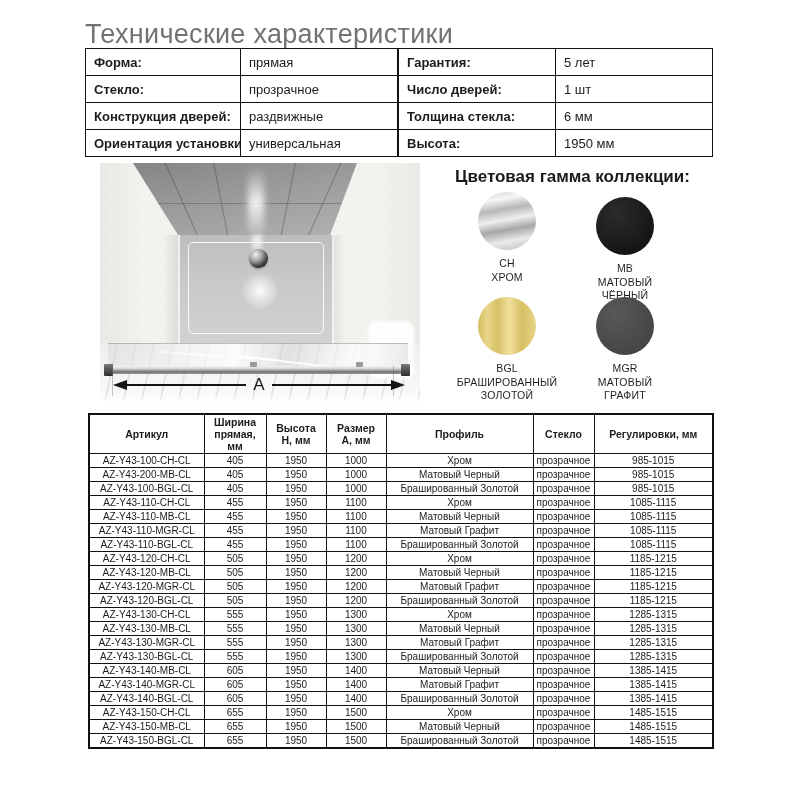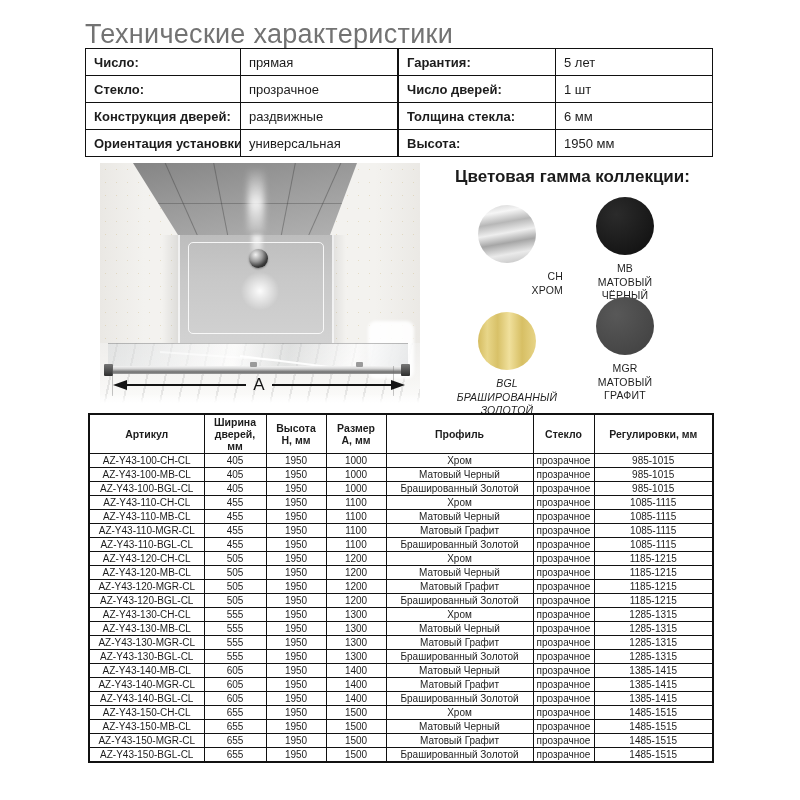--- a/index.html
+++ b/index.html
@@ -79,22 +79,22 @@
   .arr-head{width:0;height:0;border-top:5px solid transparent;border-bottom:5px solid transparent;}
   #arr-head-left{border-right:14px solid #151515;}
   #arr-head-right{border-left:14px solid #151515;}
   #dim-a{font-size:17px;color:#151515;margin:0 7px;line-height:18px;}
   #floor-fade{position:absolute;left:0;top:231px;width:320px;height:9px;
         background:linear-gradient(180deg,rgba(255,255,255,0),#fff);}
 
   
   #colors-title{position:absolute;left:455px;top:167px;font-size:17px;font-weight:700;color:#1b1b1b;}
   .swatch{position:absolute;width:112px;text-align:center;}
-  #swatch-0{left:451px;top:205px;text-align:right;} #swatch-1{left:569px;top:197px;}
-  #swatch-2{left:451px;top:312px;font-style:italic;} #swatch-3{left:569px;top:297px;}
+  #swatch-0{left:451px;top:192px;} #swatch-1{left:569px;top:197px;}
+  #swatch-2{left:451px;top:297px;} #swatch-3{left:569px;top:297px;}
   .swatch-circle{width:58px;height:58px;border-radius:50%;margin:0 auto;}
   .sw-chrome{background:linear-gradient(170deg,#cfcfcf 0%,#f6f6f6 16%,#b7b7b7 32%,#eeeeee 48%,#a6a6a6 63%,#eaeaea 80%,#bdbdbd 100%);}
   .sw-matte-black{background:radial-gradient(circle at 35% 30%,#2b2b2b 0%,#151515 75%);}
   .sw-brushed-gold{background:linear-gradient(90deg,#d5bc60 0%,#e8d689 16%,#d8c168 34%,#f0e09c 54%,#d7bf64 76%,#e7d487 100%);}
   .sw-matte-graphite{background:radial-gradient(circle at 35% 30%,#585858 0%,#454545 75%);}
   .swatch-label{margin-top:7px;font-size:10.5px;line-height:13.5px;letter-spacing:.2px;
         color:#1f1f1f;white-space:pre-line;}
 
   
   #main-table{position:absolute;left:88px;top:413px;width:624px;border-collapse:collapse;
@@ -111,21 +111,21 @@
 
   <h1 id="title">Технические характеристики</h1>
 
   <table class="spec" id="spec-left">
     <colgroup>
         <col class="c1">
         <col class="c2">
       </colgroup>
     <tbody>
         <tr>
-          <th>Число:</th>
+          <th>Форма:</th>
           <td>прямая</td>
         </tr>
         <tr>
           <th>Стекло:</th>
           <td>прозрачное</td>
         </tr>
         <tr>
           <th>Конструкция дверей:</th>
           <td>раздвижные</td>
         </tr>
@@ -233,40 +233,40 @@
         <col style="width:62px">
         <col style="width:60px">
       <col style="width:60px">
         <col style="width:147px">
         <col style="width:61px">
         <col style="width:119px">
     </colgroup>
     <thead>
         <tr>
           <th>Артикул</th>
-          <th>Ширина дверей, мм</th>
+          <th>Ширина прямая, мм</th>
           <th>Высота H, мм</th>
           <th>Размер A, мм</th>
           <th>Профиль</th>
           <th>Стекло</th>
           <th>Регулировки, мм</th>
         </tr>
       </thead>
     <tbody>
         <tr>
           <td>AZ-Y43-100-CH-CL</td>
           <td>405</td>
           <td>1950</td>
           <td>1000</td>
           <td>Хром</td>
           <td>прозрачное</td>
           <td>985-1015</td>
         </tr>
         <tr>
-          <td>AZ-Y43-100-MB-CL</td>
+          <td>AZ-Y43-200-MB-CL</td>
           <td>405</td>
           <td>1950</td>
           <td>1000</td>
           <td>Матовый Черный</td>
           <td>прозрачное</td>
           <td>985-1015</td>
         </tr>
         <tr>
           <td>AZ-Y43-100-BGL-CL</td>
           <td>405</td>
@@ -423,29 +423,20 @@
         <tr>
           <td>AZ-Y43-150-MB-CL</td>
           <td>655</td>
           <td>1950</td>
           <td>1500</td>
           <td>Матовый Черный</td>
           <td>прозрачное</td>
           <td>1485-1515</td>
         </tr>
         <tr>
-          <td>AZ-Y43-150-MGR-CL</td>
-          <td>655</td>
-          <td>1950</td>
-          <td>1500</td>
-          <td>Матовый Графит</td>
-          <td>прозрачное</td>
-          <td>1485-1515</td>
-        </tr>
-        <tr>
           <td>AZ-Y43-150-BGL-CL</td>
           <td>655</td>
           <td>1950</td>
           <td>1500</td>
           <td>Брашированный Золотой</td>
           <td>прозрачное</td>
           <td>1485-1515</td>
         </tr>
       </tbody>
   </table>

